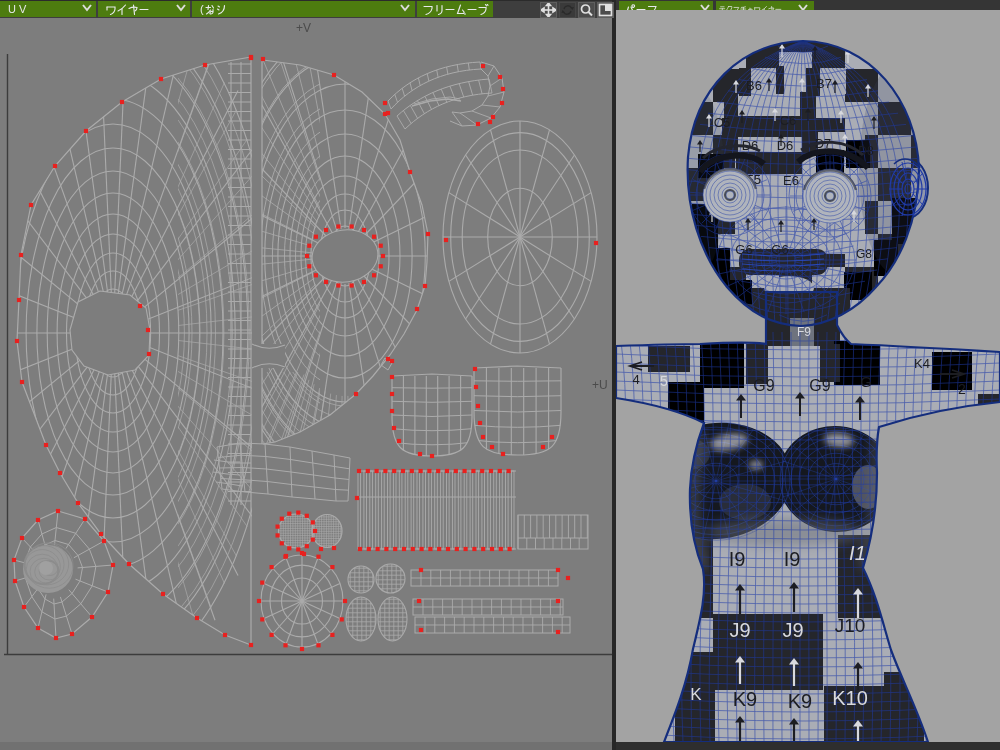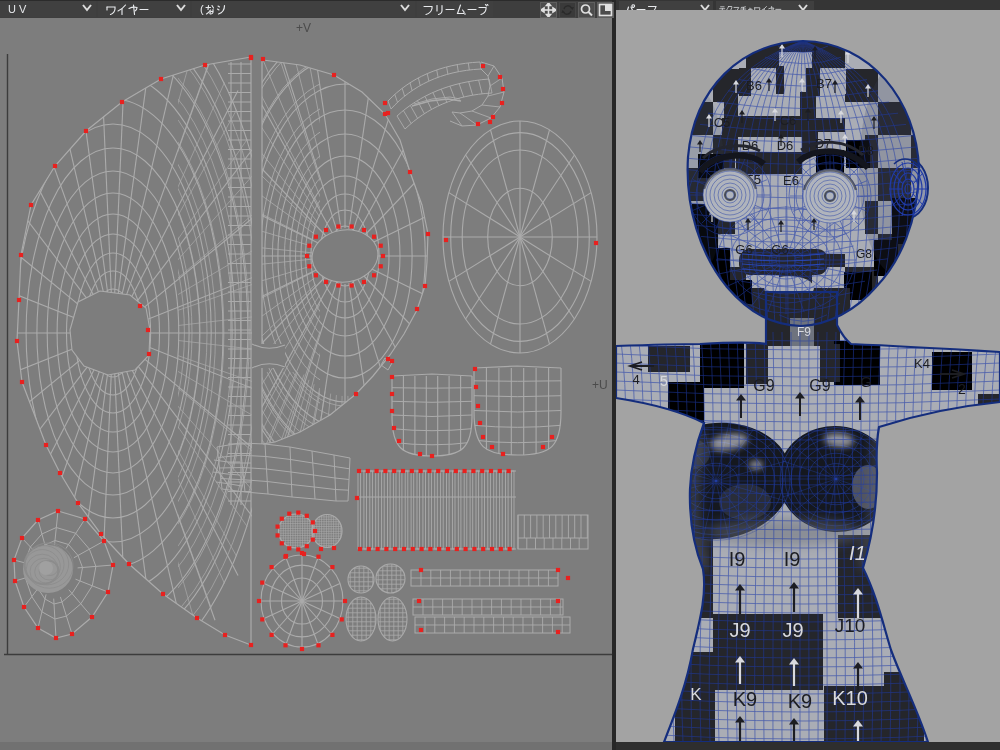--- a/index.html
+++ b/index.html
@@ -1,20 +1,20 @@
 <!DOCTYPE html>
 <html><head><meta charset="utf-8">
 <style>
 html,body{margin:0;padding:0;width:1000px;height:750px;overflow:hidden;
 font-family:"Liberation Sans", sans-serif;background:#2e2e2e;}
 #page{position:relative;width:1000px;height:750px;}
 .tb{position:absolute;top:0;height:18px;background:#3e3e3e;}
 .tb-left{left:0;width:612px;}
 .tb-right{left:616px;width:384px;background:#353535;}
-.dd{position:absolute;top:1px;height:16px;background:#404040;color:#e7e9ec;
+.dd{position:absolute;top:1px;height:16px;background:#4d7c0f;color:#e7e9ec;
 font-size:11px;line-height:16px;padding-left:8px;box-sizing:border-box;}
 .chev{position:absolute;top:4px;width:10px;height:8px;}
 .divider{position:absolute;left:612px;top:0;width:4px;height:750px;background:#272727;}
 .panel-left{position:absolute;left:0;top:18px;width:612px;height:732px;background:#7d7d7d;}
 .panel-right{position:absolute;left:616px;top:10px;width:436px;height:732px;background:#a3a3a3;}
 .axlabel{position:absolute;color:#4b4b4b;font-size:12px;}
 .icon{position:absolute;top:2px;width:17px;height:16px;background:#4c4c4c;border:1px solid #5f5f5f;box-sizing:border-box;}
 </style></head>
 <body>
 <div id="page">

